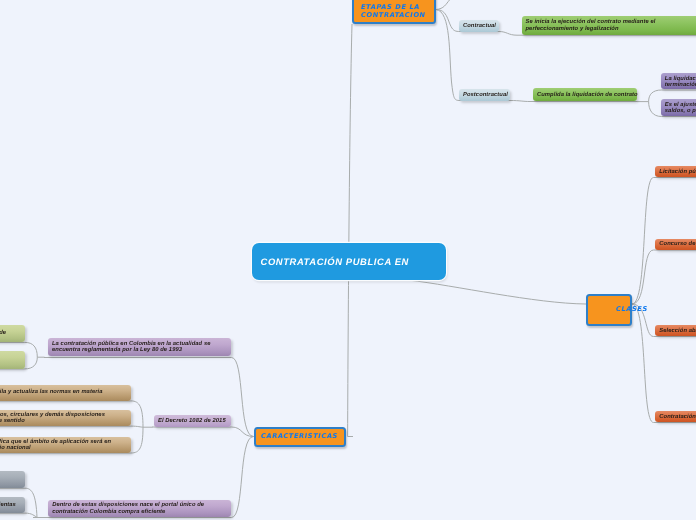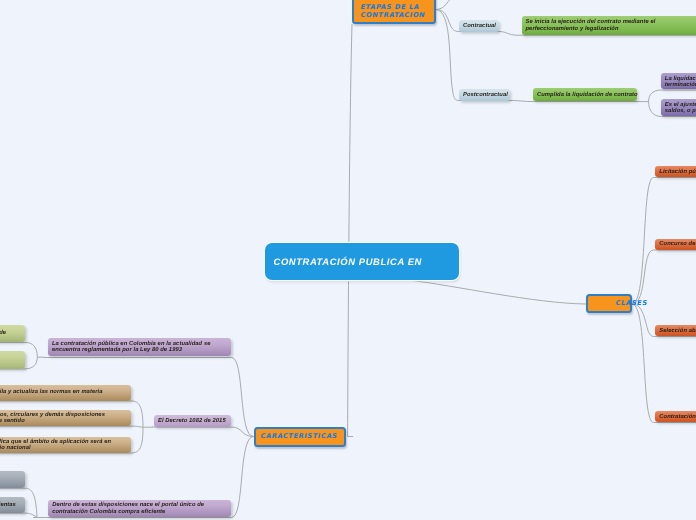--- a/index.html
+++ b/index.html
@@ -82,29 +82,29 @@
       <path d="M-5 400.9 L 131 400.9 C 139.5 400.9, 143 407, 143 427.2"></path>
       <path d="M-5 426.1 L 131 426.1 C 138 426.1, 141 427.2, 143 427.2"></path>
       <path d="M-5 453 L 131 453 C 139.5 453, 143 448, 143 427.2"></path>
 
       <path d="M47 517.5 L 33 517.5"></path>
       <path d="M-5 488.2 L 25 488.2 C 32 488.2, 36 494, 37 517.5"></path>
       <path d="M-5 513.1 L 25 513.1 C 32.5 513.1, 34 516, 37.5 517.5"></path>
     </g>
   </svg>
 
-  <div class="node root" style="left:251.5px;top:243px;width:194px;height:36.7px;margin-left:13px;">
+  <div class="node root" style="left:251.5px;top:243px;width:194px;height:36.7px;">
     <span class="txt"><span>CONTRATACIÓN PUBLICA EN</span><br></span>
   </div>
 
   <div class="node lvl1" style="left:352px;top:-6px;width:84px;height:30px;padding-top:5px;">
     <span class="txt"><span>ETAPAS DE LA</span><br><span>CONTRATACION</span></span>
   </div>
 
-  <div class="node lvl1 ctr" style="left:586px;top:293.5px;width:46px;height:19px;padding-left:28px;">
+  <div class="node lvl1 ctr" style="left:586px;top:293.5px;width:46px;height:32px;padding-left:28px;">
     <span class="txt">CLASES</span>
   </div>
 
   <div class="node lvl1 ctr" style="left:253.5px;top:426.5px;width:92px;height:20px;">
     <span class="txt">CARACTERISTICAS</span>
   </div>
 
   <div class="node pill steel" style="left:459px;top:20px;width:40px;height:11.5px;">
     <span class="txt">Contractual</span>
   </div>

